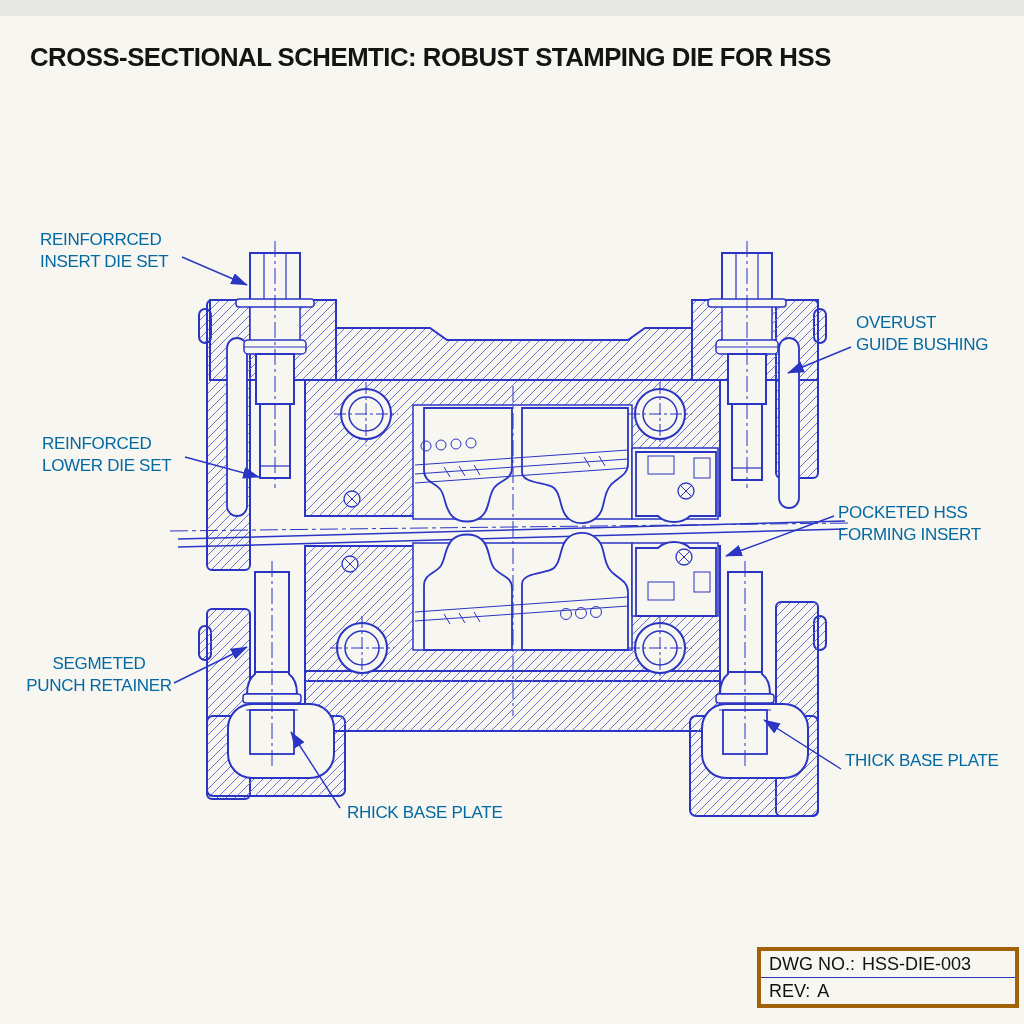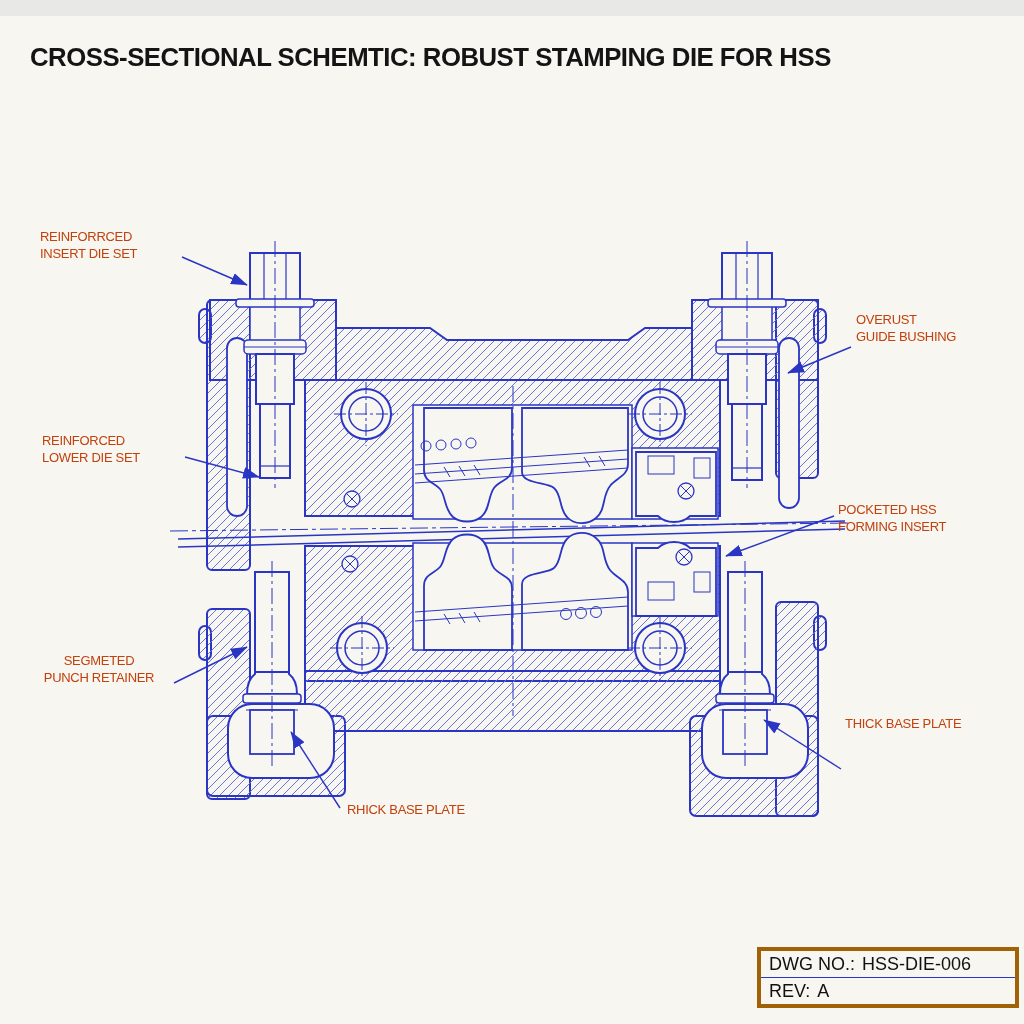--- a/index.html
+++ b/index.html
@@ -9,22 +9,22 @@
     font-family:"Liberation Sans",sans-serif;color:#111;
   }
   .drawing-svg{position:absolute;left:0;top:0;}
   .page-title{
     position:absolute;left:30px;top:26px;
     font-size:26px;font-weight:bold;letter-spacing:-0.5px;
     transform:scaleX(0.99);transform-origin:left top;
     color:#141414;white-space:nowrap;
   }
   .callout{
-    position:absolute;font-size:13px;line-height:1.28;letter-spacing:-0.3px;
-    color:#c2410c;white-space:nowrap;
+    position:absolute;font-size:17px;line-height:1.28;letter-spacing:-0.3px;
+    color:#0369a1;white-space:nowrap;
   }
   .callout span{display:block;}
   .callout.centered{text-align:center;}
   .title-block{
     position:absolute;left:757px;top:931px;width:254px;
     border:4px solid #a16207;background:#f7f6f1;
     font-size:18px;color:#111;
   }
   .tb-row{
     display:flex;align-items:center;height:26px;padding-left:8px;
@@ -230,32 +230,32 @@
   <div class="callout" style="left:838px;top:486px;">
     <span>POCKETED HSS</span>
     <span>FORMING INSERT</span>
   </div>
 
   <div class="callout centered" style="left:14px;top:637px;width:170px;">
     <span>SEGMETED</span>
     <span>PUNCH RETAINER</span>
   </div>
 
-  <div class="callout" style="left:845px;top:700px;">
+  <div class="callout" style="left:845px;top:734px;">
     <span>THICK BASE PLATE</span>
   </div>
 
   <div class="callout" style="left:347px;top:786px;">
     <span>RHICK BASE PLATE</span>
   </div>
 
   <div class="title-block">
     <div class="tb-row">
       <span class="tb-label">DWG NO.:</span>
-      <span class="tb-value">HSS-DIE-006</span>
+      <span class="tb-value">HSS-DIE-003</span>
     </div>
     <div class="tb-row">
       <span class="tb-label">REV:</span>
       <span class="tb-value">A</span>
     </div>
   </div>
 
 </div>
 
 </body></html>

